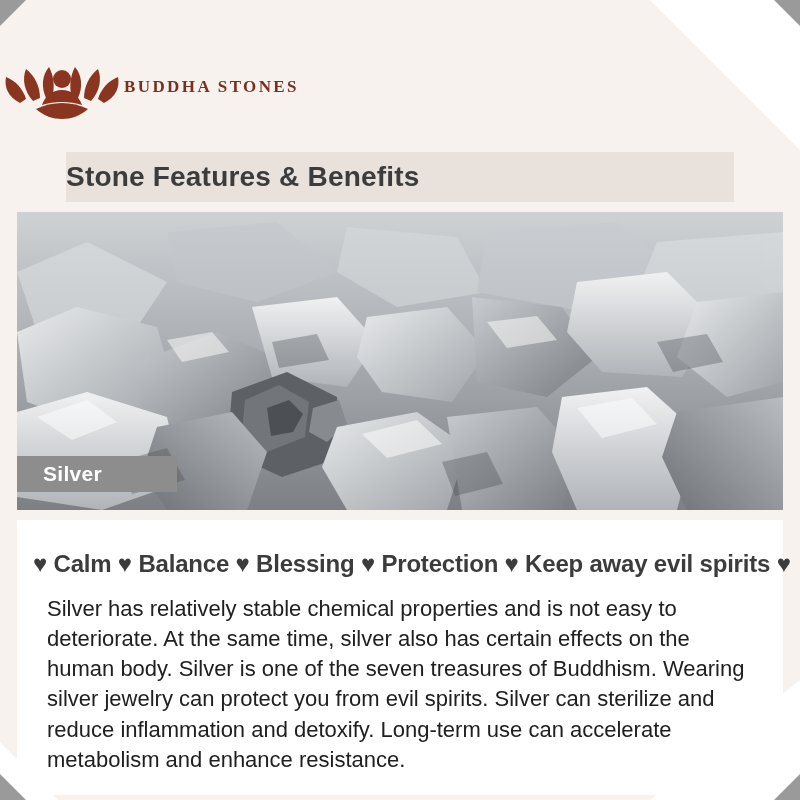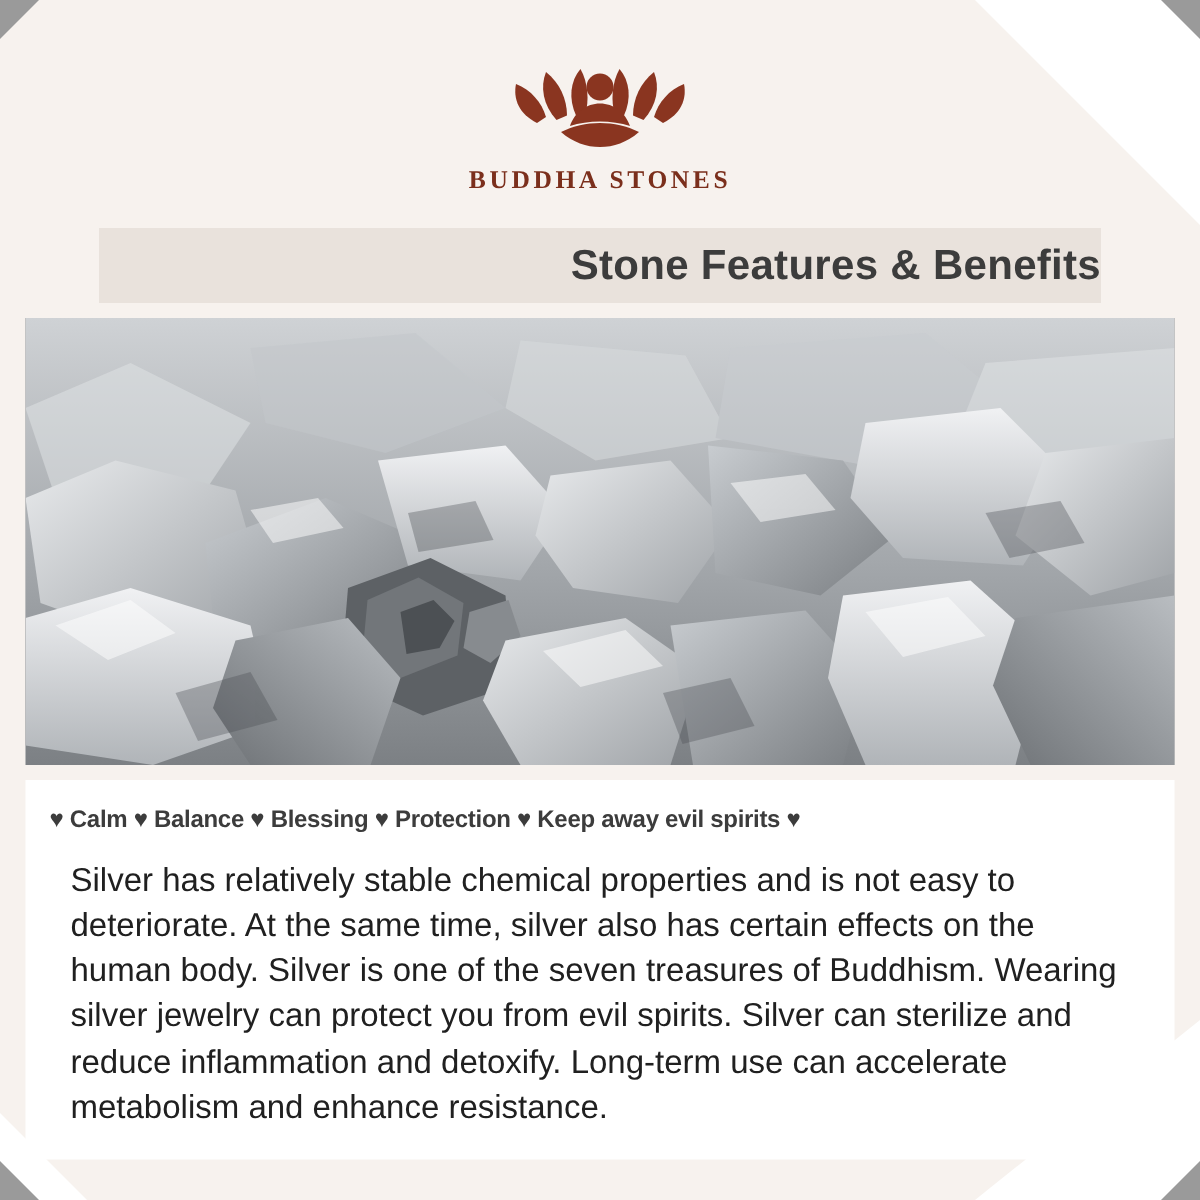--- a/index.html
+++ b/index.html
@@ -77,21 +77,20 @@
     border-right: 58px solid transparent;
     z-index: 3;
   }
 
   
   .header {
     position: relative;
     z-index: 4;
     height: 148px;
     display: flex;
-    flex-direction: column;
     align-items: center;
     justify-content: flex-start;
     padding-top: 22px;
     box-sizing: border-box;
   }
   .logo-mark {
     width: 124px;
     height: 84px;
     display: block;
   }
@@ -107,21 +106,21 @@
   
   .title-band {
     position: relative;
     z-index: 4;
     width: 668px;
     margin: 4px auto 0 auto;
     height: 50px;
     background: #e9e2dc;
     display: flex;
     align-items: center;
-    justify-content: flex-end;
+    justify-content: flex-start;
   }
   .title-band .title-text {
     font-size: 28px;
     font-weight: bold;
     color: #3c3c3c;
     letter-spacing: 0.2px;
   }
 
   
   .hero {
@@ -161,27 +160,28 @@
     position: relative;
     z-index: 4;
     width: 766px;
     margin: 10px auto 0 auto;
     background: #ffffff;
     padding: 18px 16px 20px 16px;
     box-sizing: border-box;
     min-height: 232px;
   }
   .benefits {
-    font-size: 16px;
+    font-size: 24px;
     font-weight: bold;
     color: #3c3c3c;
-    text-align: left;
+    text-align: right;
     white-space: nowrap;
     letter-spacing: -0.2px;
     margin-bottom: 16px;
+    margin-top: 12px;
   }
   .desc {
     font-size: 22px;
     line-height: 1.37;
     color: #202020;
     text-align: left;
     padding: 0 12px 0 14px;
   }
 </style>
 </head>
@@ -291,20 +291,21 @@
         <polygon points="470,110 520,104 540,128 490,136"></polygon>
         <polygon points="150,128 195,120 212,140 165,150"></polygon>
       </g>
       <g opacity="0.35" fill="#4a4e52">
         <polygon points="100,250 150,236 168,268 115,282"></polygon>
         <polygon points="425,250 470,240 486,272 438,284"></polygon>
         <polygon points="255,130 300,122 312,148 262,156"></polygon>
         <polygon points="640,130 690,122 706,150 656,160"></polygon>
       </g>
     </svg>
+    <div class="hero-label">Silver</div>
   </div>
 
   <div class="content">
     <div class="benefits">♥ Calm ♥ Balance ♥ Blessing ♥ Protection ♥ Keep away evil spirits ♥</div>
     <div class="desc">Silver has relatively stable chemical properties and is not easy to deteriorate. At the same time, silver also has certain effects on the human body. Silver is one of the seven treasures of Buddhism. Wearing silver jewelry can protect you from evil spirits. Silver can sterilize and reduce inflammation and detoxify. Long-term use can accelerate metabolism and enhance resistance.</div>
   </div>
 
 </div>
 
 </body></html>

